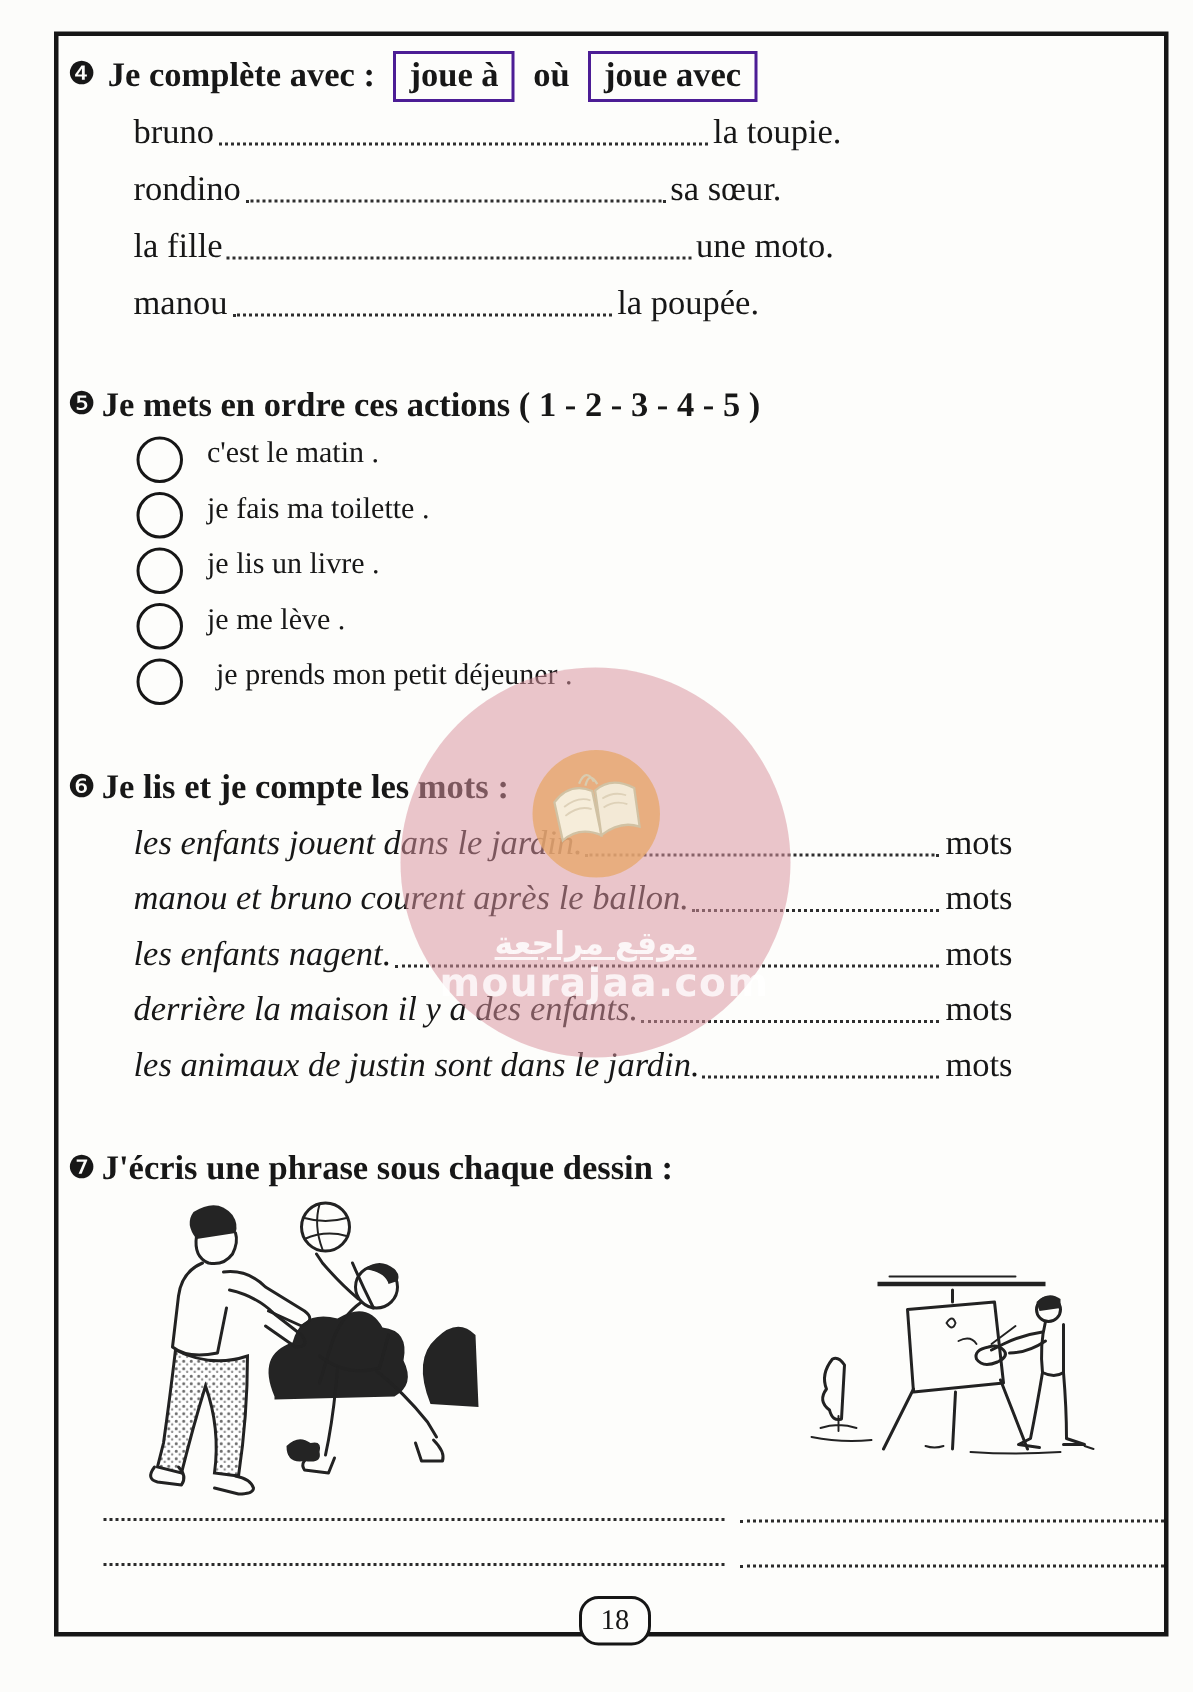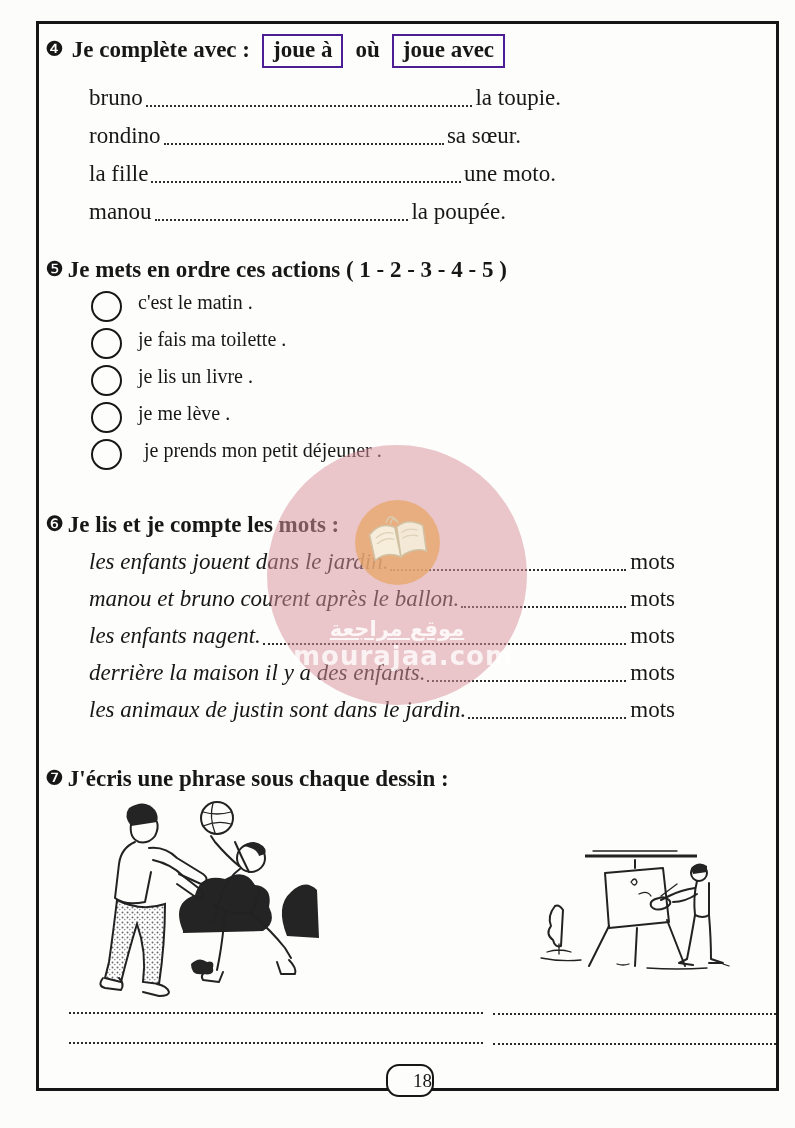--- a/index.html
+++ b/index.html
@@ -17,21 +17,21 @@
   .bullet{
     font-family:"DejaVu Sans", sans-serif;font-size:21px;line-height:1;
     margin-right:8px;position:relative;top:-1px;font-weight:normal;
   }
   .bullet.tight{margin-right:4px;}
   .word-box{
     border:2px solid #4c1d95;padding:0 9px 2px 9px;margin-left:12px;
     font-weight:bold;font-size:23px;line-height:28px;
   }
   .sep{margin-left:12px;font-weight:bold;}
-  .fill-rows{margin-left:44px;margin-top:15px;}
+  .fill-rows{margin-left:44px;margin-top:5px;}
   .fill-row{display:flex;align-items:flex-end;font-size:23px;line-height:30px;margin-bottom:8px;}
   .fill-row .leader{flex:1;border-bottom:2px dotted #2e2e2e;margin:0 3px 6px 3px;min-width:30px;}
   .w1{width:472px;}.w2{width:432px;}.w3{width:467px;align-items:flex-end;}.w4{width:417px;}
   
   .order-items{margin-left:46px;margin-top:8px;}
   .order-item{display:flex;align-items:flex-start;margin-bottom:6px;height:31px;font-size:20px;}
   .order-circle{
     width:27px;height:27px;border:2.5px solid #161616;border-radius:50%;
     margin-right:16px;flex:0 0 auto;background:transparent;
   }
@@ -44,21 +44,21 @@
   .drawing{position:absolute;}
   svg .ln{fill:none;stroke:#222;stroke-width:2;stroke-linecap:round;stroke-linejoin:round;}
   svg .thin{fill:none;stroke:#222;stroke-width:1.3;stroke-linecap:round;}
   svg .blob{fill:#242424;stroke:none;}
   
   .ans-line{position:absolute;border-bottom:2.5px dotted #2b2b2b;height:0;}
   
   .page-num{
     position:absolute;left:347px;top:1040px;width:44px;height:29px;
     border:2.5px solid #161616;border-radius:13px;background:#fdfdfb;
-    display:flex;align-items:center;justify-content:flex-end;
+    display:flex;align-items:center;justify-content:center;
     font-size:19px;z-index:5;
   }
   
   .watermark{position:absolute;left:228px;top:421px;width:260px;height:260px;z-index:3;pointer-events:none;}
   .wm-circle{
     position:absolute;inset:0;border-radius:50%;
     background:rgba(217,146,157,0.52);mix-blend-mode:multiply;
   }
   .wm-inner{
     position:absolute;left:88px;top:55px;width:85px;height:85px;border-radius:50%;

